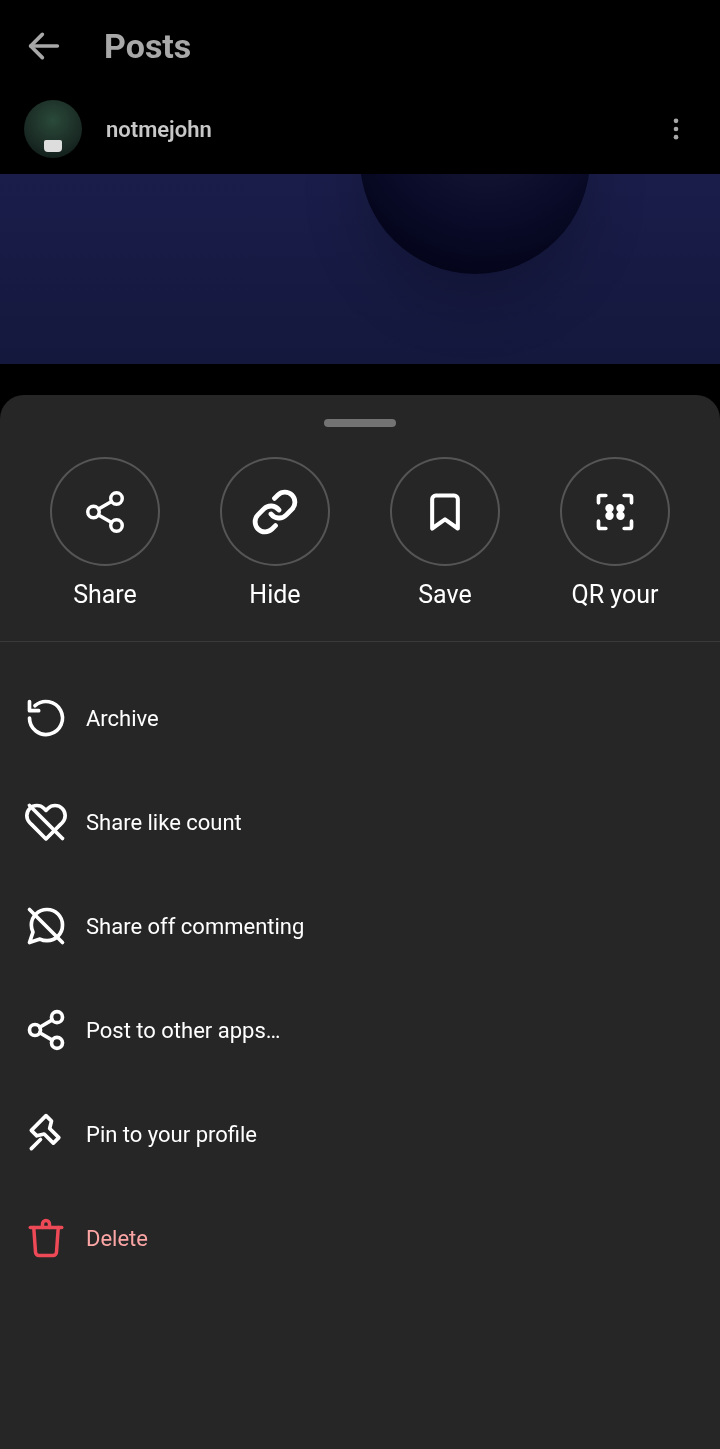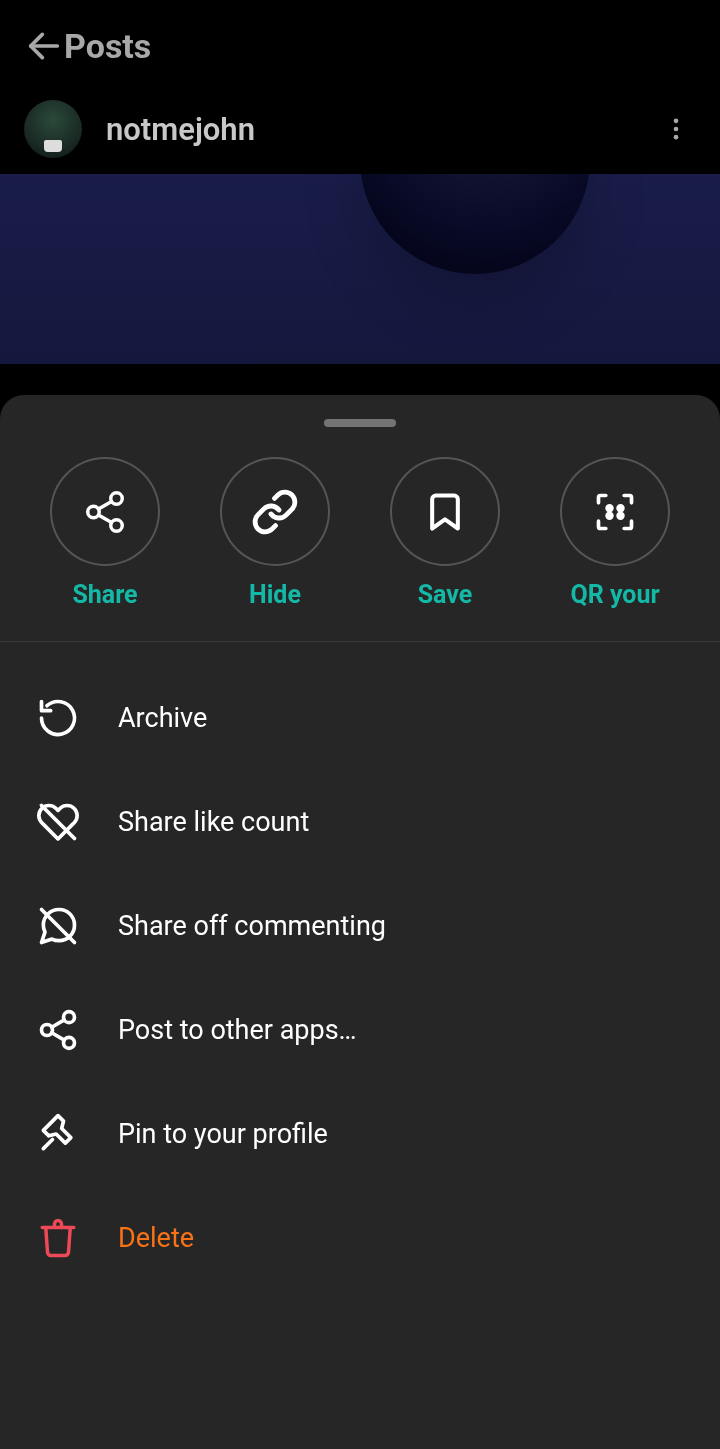--- a/index.html
+++ b/index.html
@@ -9,20 +9,21 @@
       background: #000;
       font-family: -apple-system, BlinkMacSystemFont, "Segoe UI", Roboto, Helvetica, Arial, sans-serif;
       color: #fff;
       overflow: hidden;
       position: relative;
     }
     .header {
       display: flex;
       align-items: flex-start;
       padding: 26px 24px;
+      gap: 40px;
     }
     .back-arrow {
       width: 40px;
       height: 40px;
       display: flex;
       align-items: center;
       justify-content: center;
       color: #a8a8a8;
     }
     .header-title {
@@ -49,21 +50,21 @@
       position: absolute;
       bottom: 6px;
       left: 50%;
       transform: translateX(-50%);
       width: 18px;
       height: 12px;
       background: #ddd;
       border-radius: 2px 2px 4px 4px;
     }
     .username {
-      font-size: 31px;
+      font-size: 22px;
       font-weight: 600;
       color: #c8c8c8;
     }
     .more-dots {
       margin-left: auto;
       width: 40px;
       height: 40px;
       display: flex;
       align-items: center;
       justify-content: center;
@@ -121,47 +122,47 @@
       width: 110px;
       height: 109px;
       border-radius: 50%;
       border: 2px solid #555;
       display: flex;
       align-items: center;
       justify-content: center;
     }
     .action-label {
       font-size: 25px;
-      font-weight: 700;
-      color: #14b8a6;
+      font-weight: 400;
+      color: #ffffff;
     }
     .menu-list {
       padding: 24px 0;
     }
     .menu-item {
       display: flex;
       align-items: center;
-      gap: 38px;
-      padding: 30px 36px;
-      font-size: 27px;
+      gap: 18px;
+      padding: 30px 24px;
+      font-size: 22px;
       color: #fff;
     }
     .menu-item.highlighted {
       position: relative;
     }
     .highlight-box {
       position: absolute;
       left: 18px;
       top: 8px;
       width: 162px;
       height: 92px;
       border: 5px solid #e60000;
       pointer-events: none;
     }
-    .menu-item.danger { color: #f97316; }
+    .menu-item.danger { color: #fca5a5; }
     .menu-icon {
       width: 44px;
       height: 44px;
       display: flex;
       align-items: center;
       justify-content: center;
       flex-shrink: 0;
     }
     svg { display: block; }
   </style>

